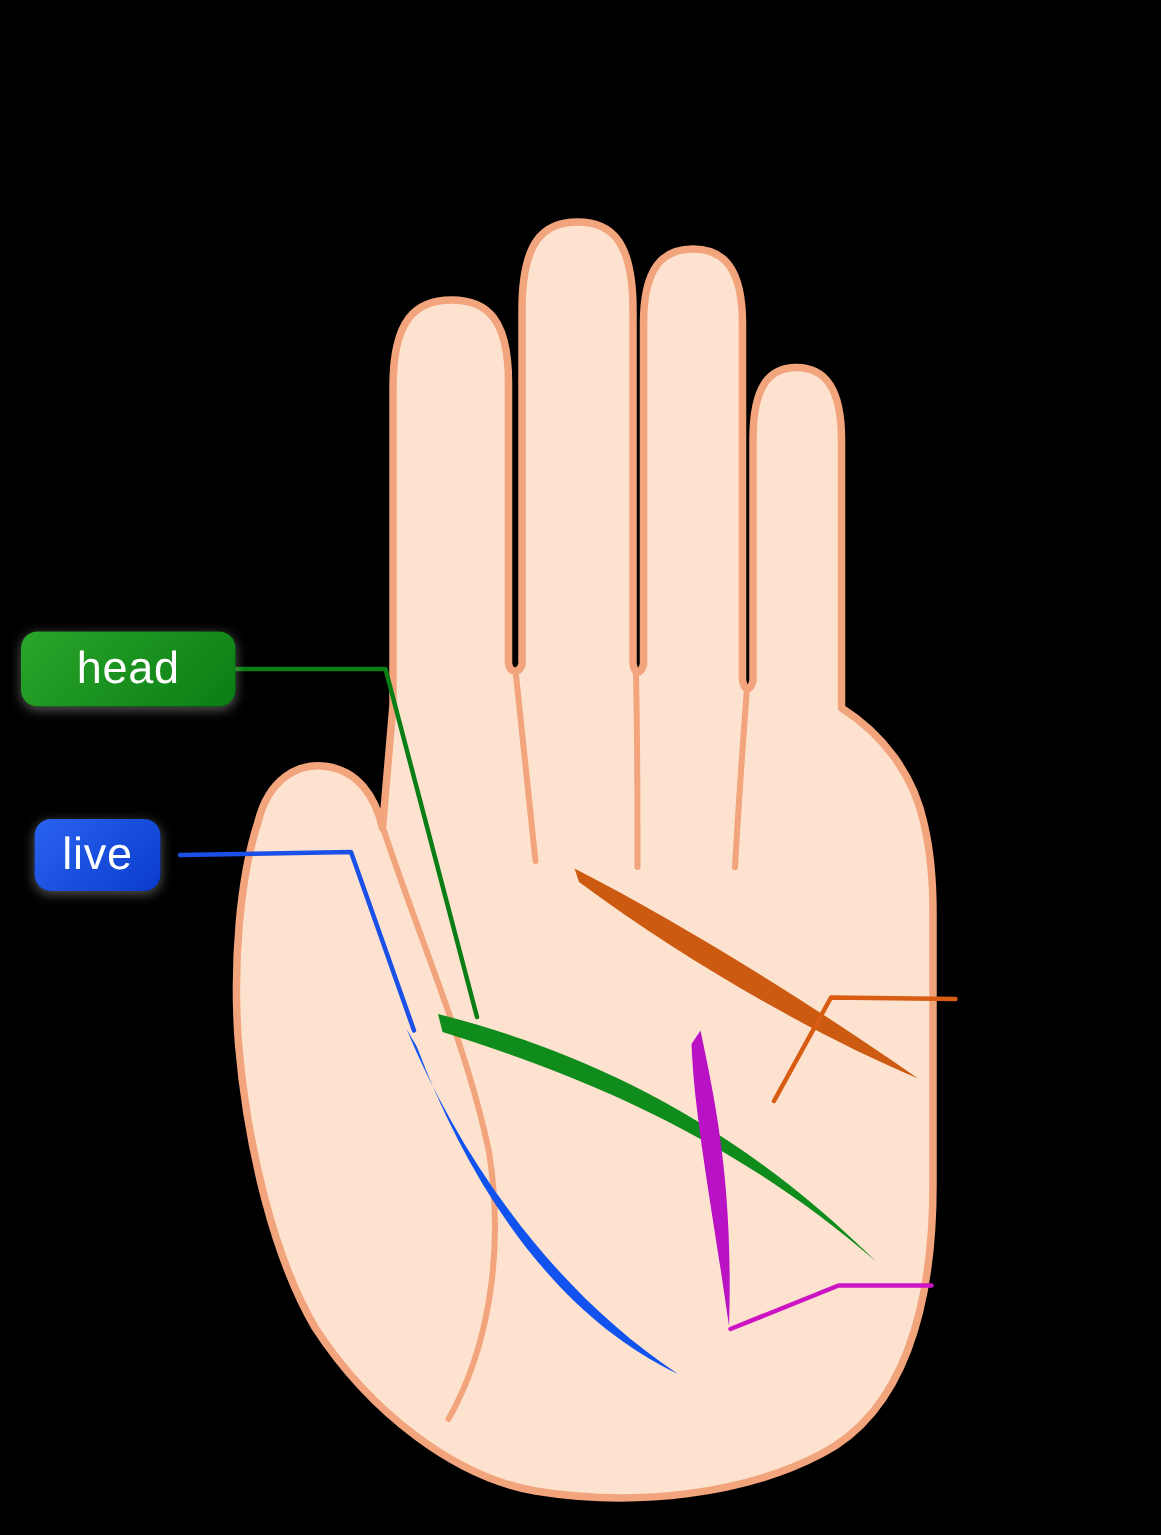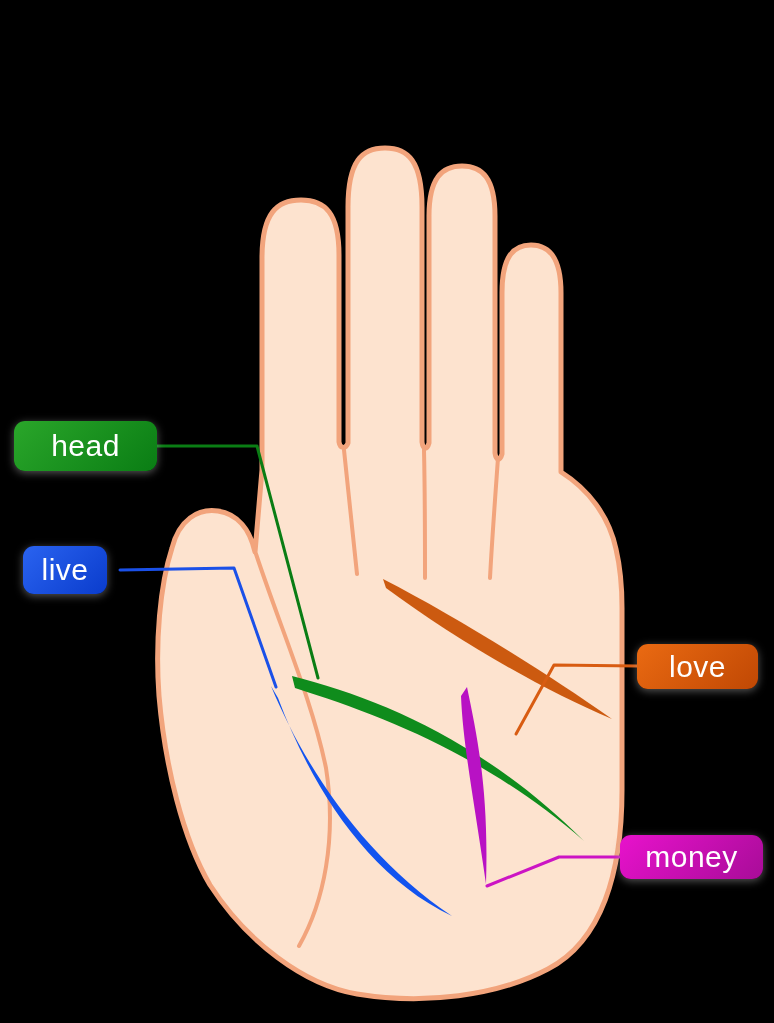--- a/index.html
+++ b/index.html
@@ -110,20 +110,14 @@
       <path d="M 621 857 L 559 857 L 487 886" stroke="#cc14c4"></path>
     </g>
   </svg>
 
   <div class="label label-head">
     <span>head</span>
   </div>
   <div class="label label-live">
     <span>live</span>
   </div>
-  <div class="label label-love">
-    <span>love</span>
-  </div>
-  <div class="label label-money">
-    <span>money</span>
-  </div>
 
 </div>
 
 </body></html>

